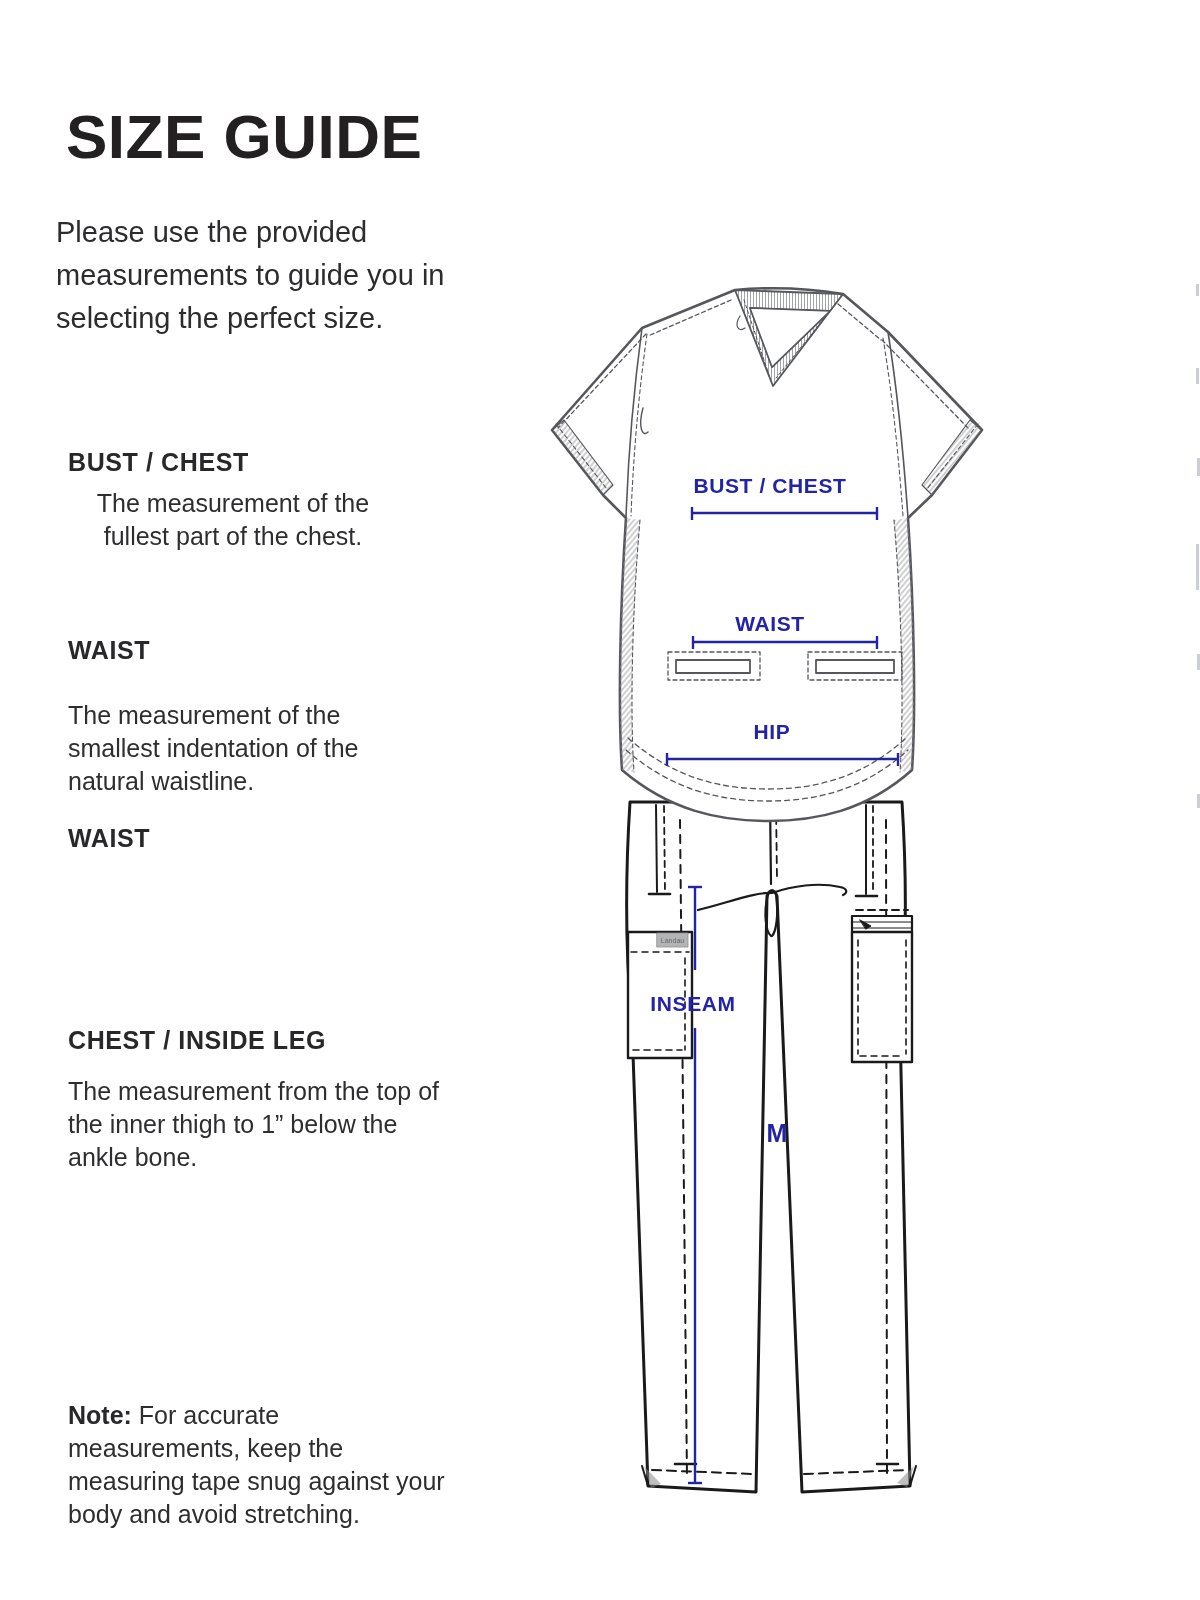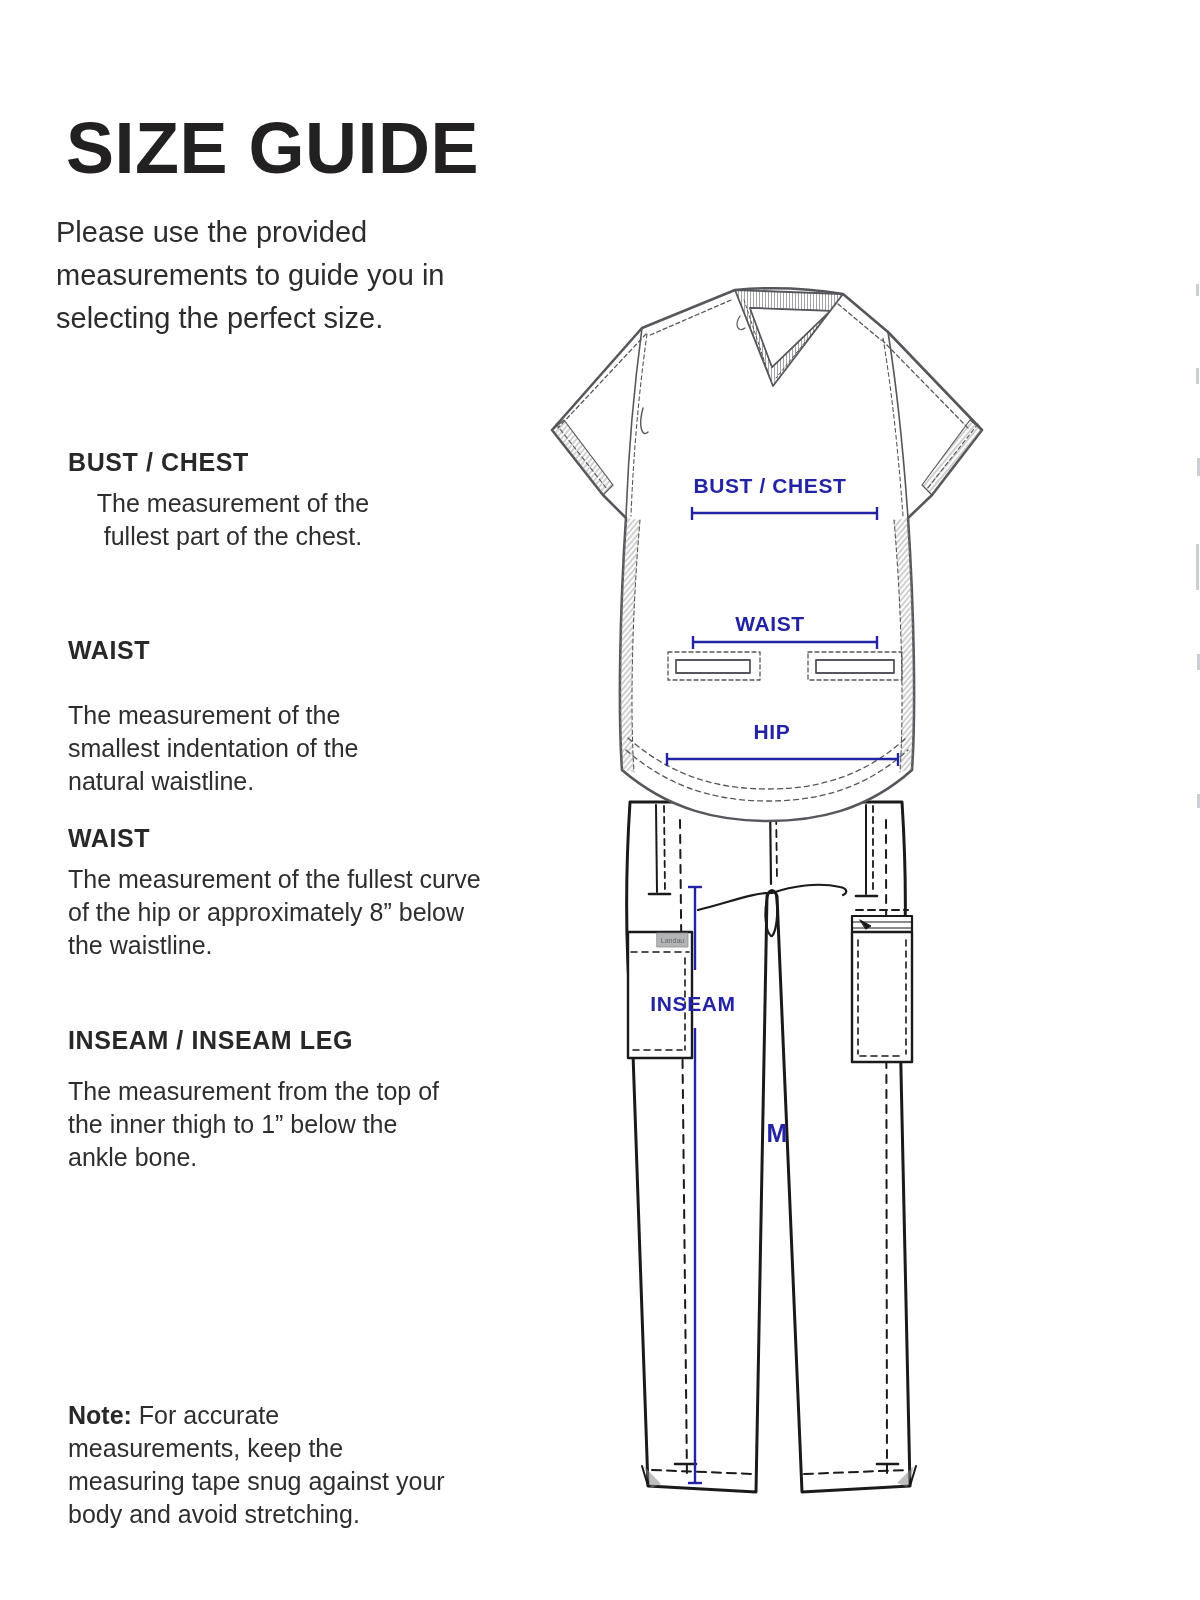--- a/index.html
+++ b/index.html
@@ -1,19 +1,19 @@
 <!DOCTYPE html>
 <html><head>
 <meta charset="utf-8">
 <style>
   html,body{margin:0;padding:0;background:#ffffff;}
   body{font-family:"Liberation Sans","DejaVu Sans",sans-serif;color:#2c2c2e;}
   .page{position:relative;width:1200px;height:1600px;background:#fff;overflow:hidden;}
 
-  .title{position:absolute;left:66px;top:64px;font-size:72px;font-weight:700;
+  .title{position:absolute;left:66px;top:64px;font-size:62px;font-weight:700;
          letter-spacing:.5px;color:#232022;line-height:1;}
   .intro{position:absolute;left:56px;top:182px;width:440px;font-size:29px;
          line-height:43px;color:#2c2c2e;}
 
   .section{position:absolute;left:68px;}
   .section h3{margin:0 0 10px 0;font-size:25px;font-weight:700;letter-spacing:.6px;
               color:#28282a;}
   .section p{margin:0;font-size:25px;line-height:33px;color:#2e2e30;}
   .sec-bust{top:448px;}   .sec-bust p{width:330px;text-align:center;}
   .sec-waist{top:636px;}  .sec-waist p{width:370px;margin-top:34px;}
@@ -48,25 +48,24 @@
     <p>The measurement of the fullest part of the chest.</p>
   </div>
 
   <div class="section sec-waist">
     <h3>WAIST</h3>
     <p>The measurement of the smallest indentation of the natural waistline.</p>
   </div>
 
   <div class="section sec-hips">
     <h3>WAIST</h3>
-    <p>The measurement of the fullest curve of the hip or approximately 8” below the waistline.</p>
   </div>
 
   <div class="section sec-inseam">
-    <h3>INSEAM / INSEAM LEG</h3>
+    <h3>CHEST / INSIDE LEG</h3>
     <p>The measurement from the top of the inner thigh to 1” below the ankle bone.</p>
   </div>
 
   <p class="note"><b>Note:</b><span> For accurate measurements, keep the measuring tape snug against your body and avoid stretching.</span></p>
 
   <div class="diagram">
     <svg width="460" height="1270" viewBox="0 0 460 1270">
       <defs>
         <pattern id="rib" width="3" height="6" patternUnits="userSpaceOnUse">
           <path d="M1.5,0 V6" stroke="#8a8b8e" stroke-width="0.8"></path>

